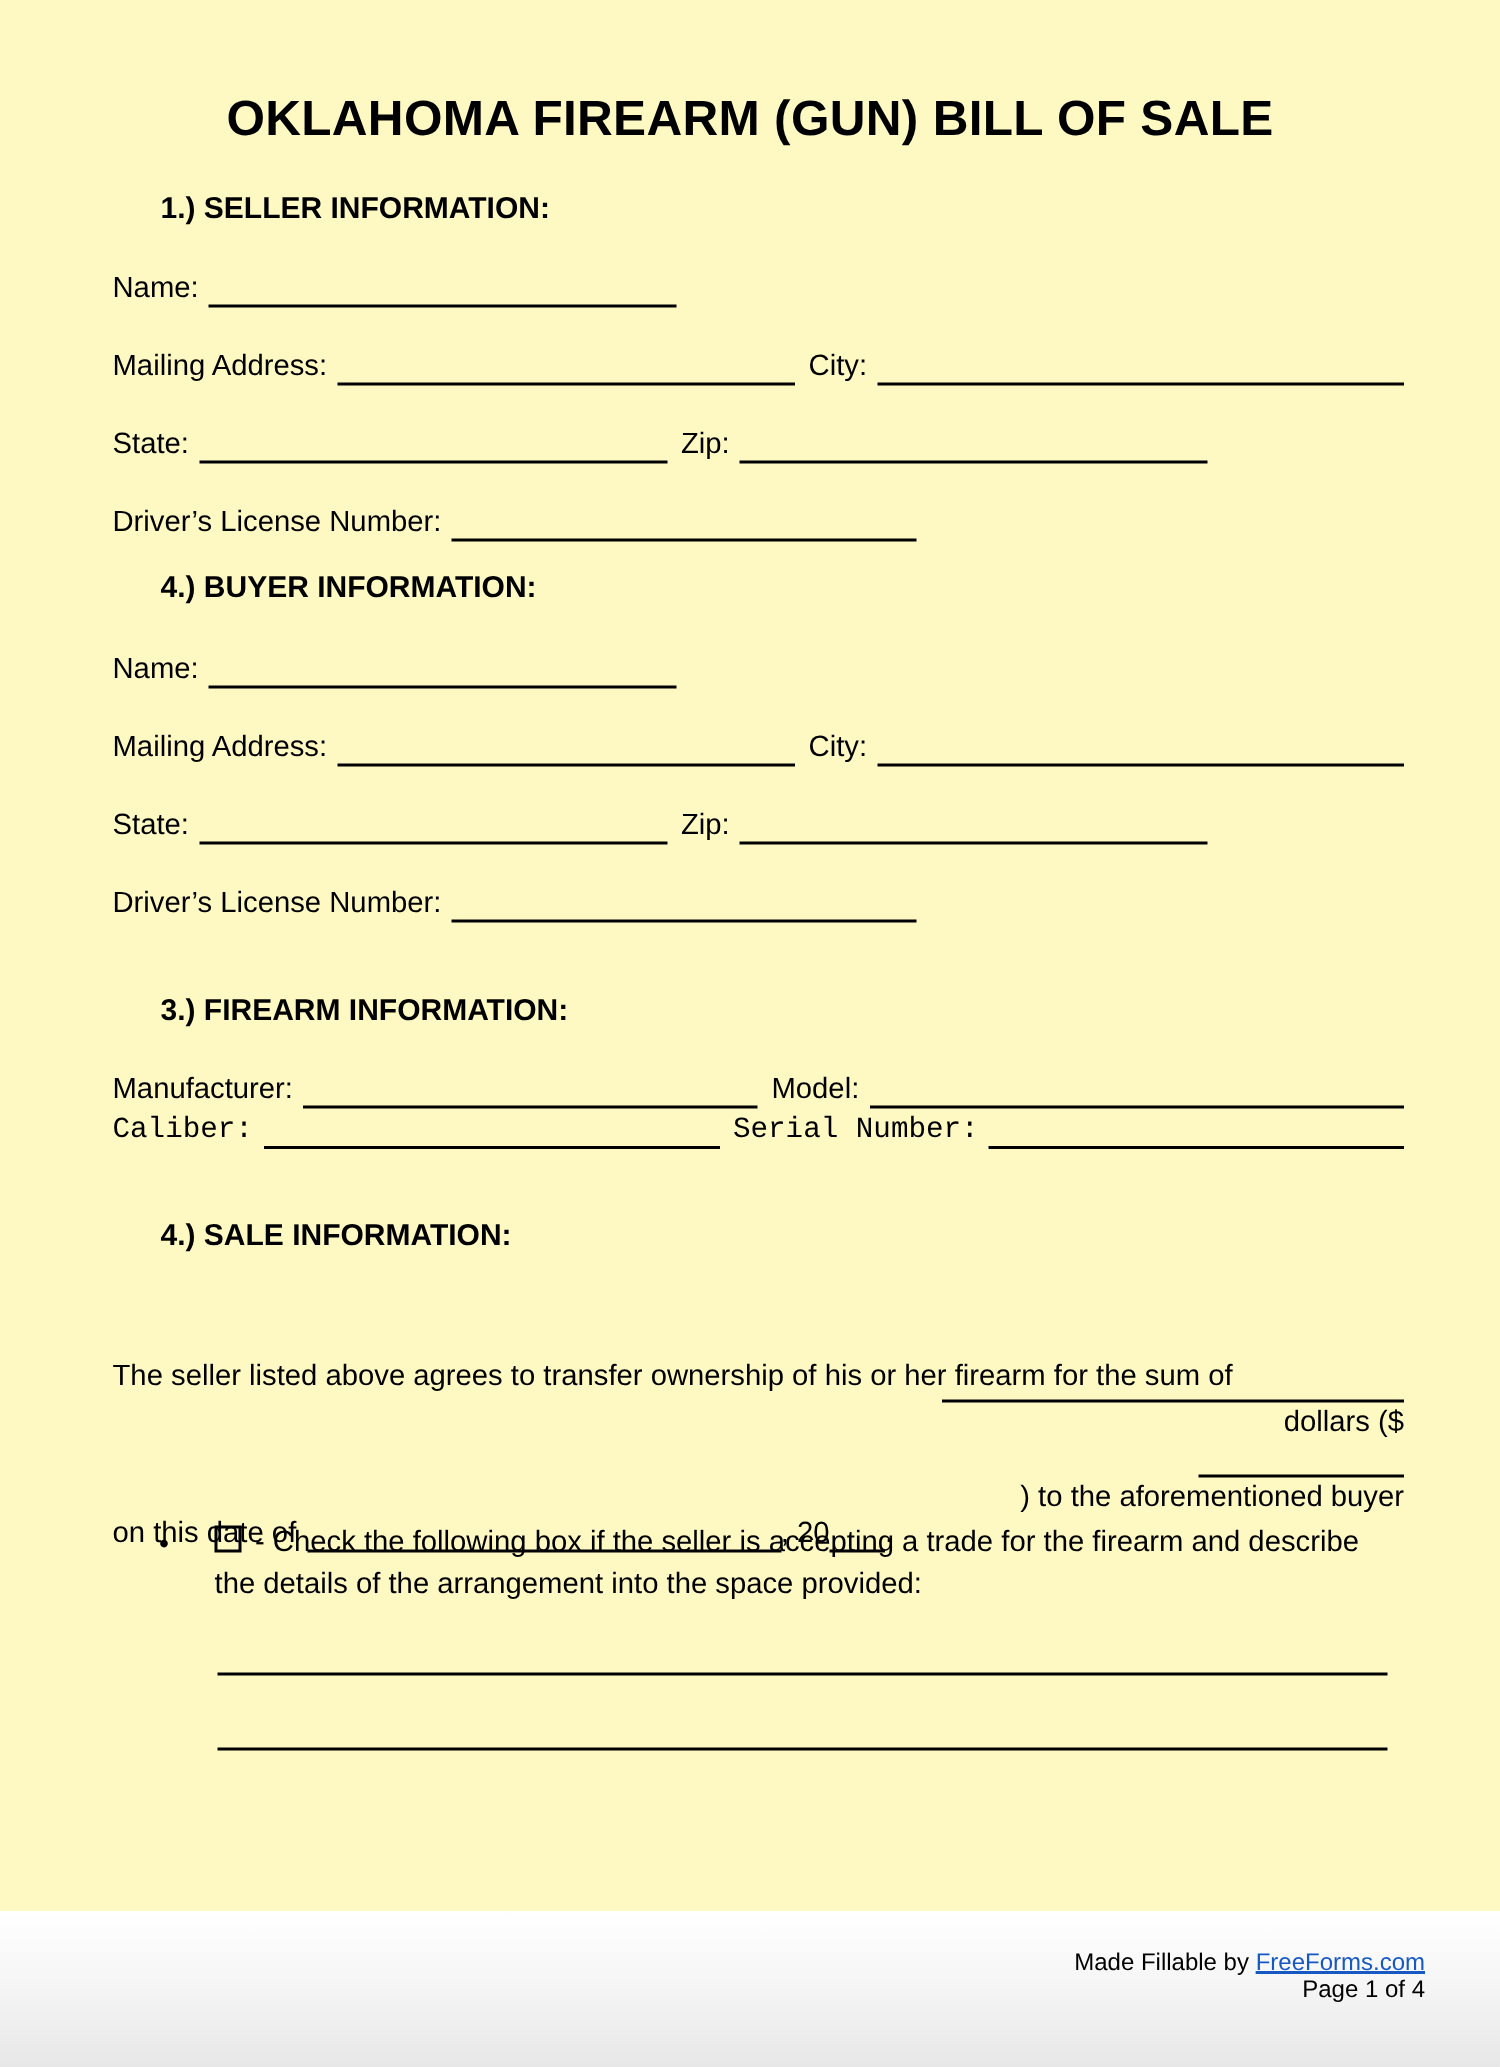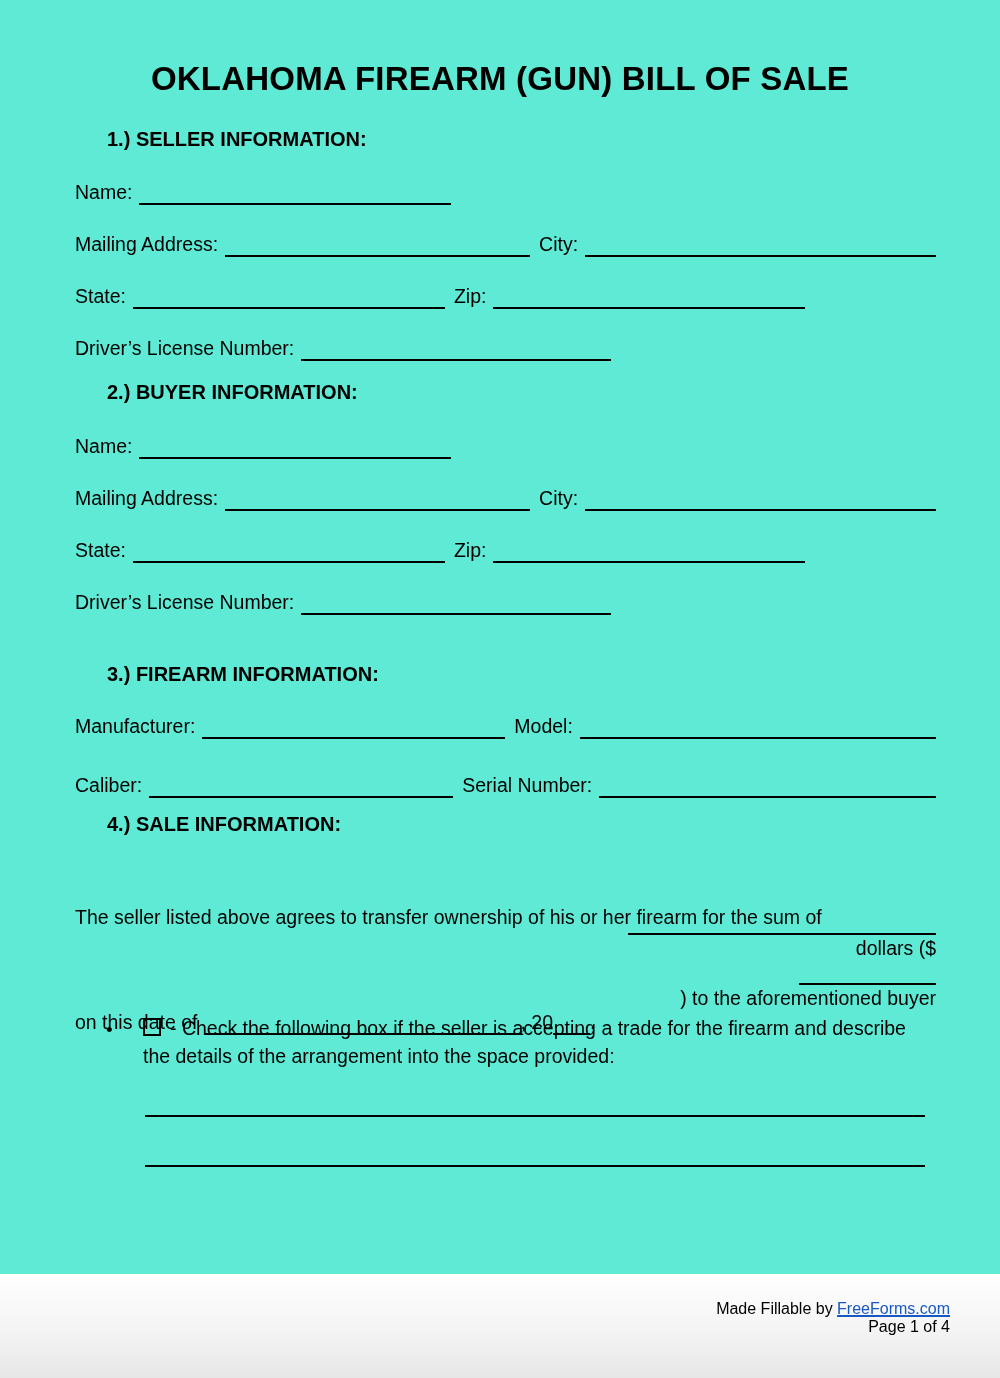--- a/index.html
+++ b/index.html
@@ -1,19 +1,19 @@
 <!DOCTYPE html>
 <html><head>
 <meta charset="utf-8">
 <style>
   html,body { margin:0; padding:0; background:#ffffff; }
   .page {
     position:relative;
     width:1000px; height:1378px;
-    background:#5eead4;
+    background:#fef9c3;
     font-family:"Liberation Sans","DejaVu Sans",sans-serif;
     color:#000;
     overflow:hidden;
   }
   .title {
     position:absolute; top:60px; left:0; width:100%;
     text-align:center;
     font-size:33px; font-weight:bold;
     letter-spacing:0.2px;
     white-space:nowrap;
@@ -103,21 +103,21 @@
     <span class="blank" style="width:312px;"></span>
     <span class="lbl mid">Zip:</span>
     <span class="blank" style="width:312px;"></span>
   </div>
 
   <div class="row" style="top:335px;">
     <span class="lbl">Driver’s License Number:</span>
     <span class="blank" style="width:310px;"></span>
   </div>
 
-  <div class="heading" style="top:381px;">2.) BUYER INFORMATION:</div>
+  <div class="heading" style="top:381px;">4.) BUYER INFORMATION:</div>
 
   <div class="row" style="top:433px;">
     <span class="lbl">Name:</span>
     <span class="blank" style="width:312px;"></span>
   </div>
 
   <div class="row" style="top:485px;">
     <span class="lbl">Mailing Address:</span>
     <span class="blank" style="width:305px;"></span>
     <span class="lbl mid">City:</span>
@@ -138,21 +138,21 @@
 
   <div class="heading" style="top:663px;">3.) FIREARM INFORMATION:</div>
 
   <div class="row" style="top:713px;">
     <span class="lbl">Manufacturer:</span>
     <span class="blank" style="width:303px;"></span>
     <span class="lbl mid">Model:</span>
     <span class="blank fill"></span>
   </div>
 
-  <div class="row" style="top:772px;">
+  <div class="row" style="top:740px;font-family:Liberation Mono, monospace;">
     <span class="lbl">Caliber:</span>
     <span class="blank" style="width:304px;"></span>
     <span class="lbl mid">Serial Number:</span>
     <span class="blank fill"></span>
   </div>
 
   <div class="heading" style="top:813px;">4.) SALE INFORMATION:</div>
 
   <div class="row" style="top:861px;margin-top:43px;">
     <span class="lbl">The seller listed above agrees to transfer ownership of his or her firearm for the sum of</span>

